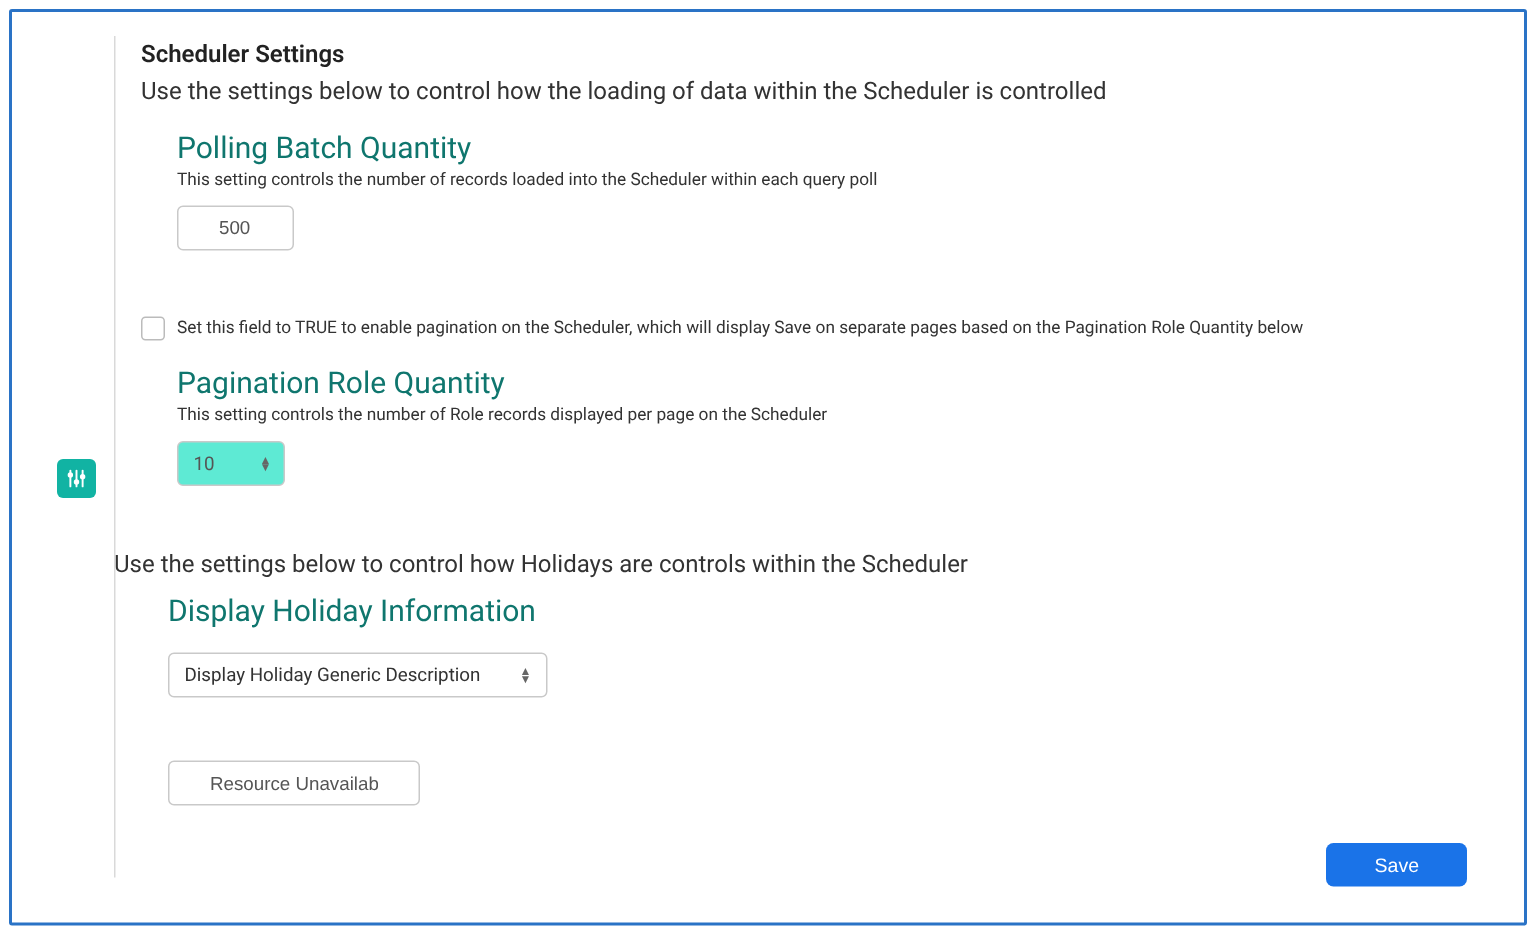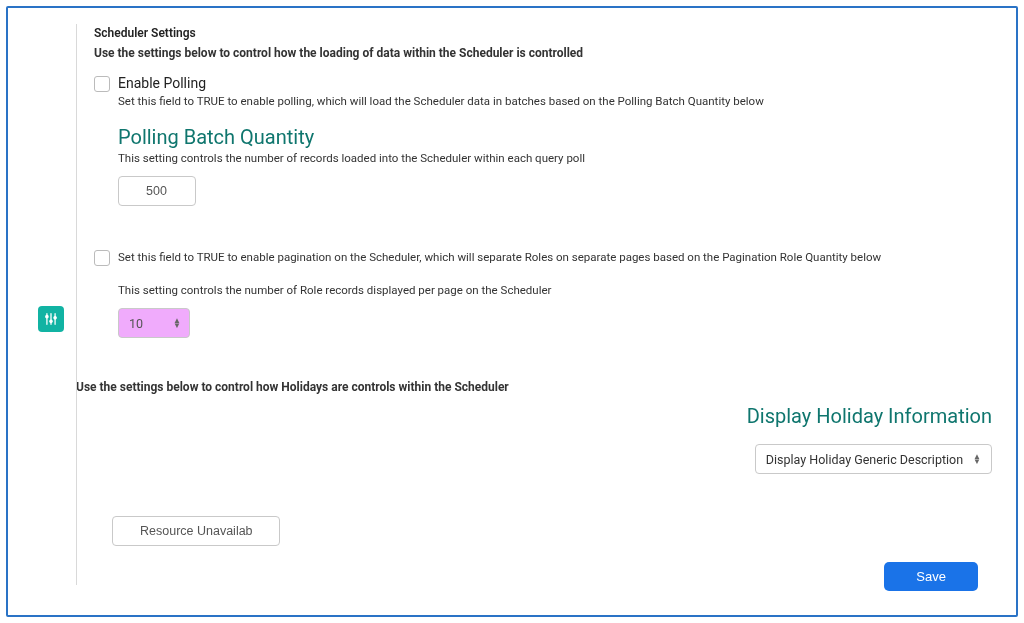--- a/index.html
+++ b/index.html
@@ -40,30 +40,29 @@
       align-items: center;
       justify-content: center;
       cursor: pointer;
     }
     .side-tab svg { display: block; }
     .content {
       margin-left: 18px;
       color: #333;
     }
     .page-title {
-      font-size: 12px;
+      font-size: 16px;
       font-weight: 600;
       color: #222;
       margin-bottom: 6px;
     }
     .intro-text {
-      font-size: 12px;
+      font-size: 16px;
       color: #333;
       margin-bottom: 14px;
-      font-weight: bold;
     }
     .section {
       margin-bottom: 8px;
     }
     .checkbox-row {
       display: flex;
       align-items: flex-start;
       gap: 8px;
     }
     .checkbox {
@@ -118,35 +117,35 @@
       border-radius: 4px;
       height: 30px;
       width: 72px;
       display: flex;
       align-items: center;
       justify-content: space-between;
       padding: 0 8px 0 10px;
       font-size: 12.5px;
       color: #555;
       cursor: pointer;
-      background: #f0abfc;
+      background: #5eead4;
     }
     .select-input {
       border: 1px solid #c9c9c9;
       border-radius: 4px;
       height: 30px;
       display: inline-flex;
       align-items: center;
       justify-content: space-between;
       padding: 0 10px;
       font-size: 12.5px;
       color: #333;
       cursor: pointer;
       background: #fff;
-      gap: 10px;
+      gap: 26px;
     }
     .stepper-arrows {
       display: flex;
       flex-direction: column;
       line-height: 5px;
       font-size: 8px;
       color: #666;
     }
     .gap-block { height: 34px; }
     .gap-block-sm { height: 26px; }
@@ -183,65 +182,59 @@
         <circle cx="19" cy="10" r="2" fill="#fff"></circle>
       </svg>
     </span>
   </div>
 
   <div class="content">
     <h1 class="page-title">Scheduler Settings</h1>
     <p class="intro-text">Use the settings below to control how the loading of data within the Scheduler is controlled</p>
 
     <div class="section">
-      <div class="checkbox-row">
-        <div class="checkbox"></div>
-        <div class="checkbox-label-block">
-          <div class="checkbox-title">Enable Polling</div>
-          <div class="field-desc">Set this field to TRUE to enable polling, which will load the Scheduler data in batches based on the Polling Batch Quantity below</div>
-        </div>
-      </div>
       <div class="sub-field">
         <div class="sub-field-title">Polling Batch Quantity</div>
         <div class="field-desc">This setting controls the number of records loaded into the Scheduler within each query poll</div>
         <div class="input-wrap">
           <input class="text-input w-small" type="text" value="500" style="">
         </div>
       </div>
     </div>
 
     <div class="gap-block"></div>
 
     <div class="section">
       <div class="checkbox-row">
         <div class="checkbox"></div>
         <div class="checkbox-label-block">
-          <div class="field-desc">Set this field to TRUE to enable pagination on the Scheduler, which will separate Roles on separate pages based on the Pagination Role Quantity below</div>
+          <div class="field-desc">Set this field to TRUE to enable pagination on the Scheduler, which will display Save on separate pages based on the Pagination Role Quantity below</div>
         </div>
       </div>
       <div class="sub-field">
+        <div class="sub-field-title">Pagination Role Quantity</div>
         <div class="field-desc">This setting controls the number of Role records displayed per page on the Scheduler</div>
         <div class="input-wrap">
           <div class="number-input">
             <span>10</span>
             <span class="stepper-arrows">
               <span>▲</span>
                 <span>▼</span>
             </span>
           </div>
         </div>
       </div>
     </div>
 
     <div class="gap-block"></div>
 
     <p class="intro-text" style="margin-bottom:10px; margin-left:-18px;">Use the settings below to control how Holidays are controls within the Scheduler</p>
 
     <div class="holiday-section">
-      <div class="sub-field" style="margin-top:4px;text-align:right;">
+      <div class="sub-field" style="margin-top:4px;">
         <div class="sub-field-title">Display Holiday Information</div>
         <div class="input-wrap" style="margin-top:16px;">
           <div class="select-input">
             <span>Display Holiday Generic Description</span>
             <span class="stepper-arrows">
               <span>▲</span>
                 <span>▼</span>
             </span>
           </div>
         </div>

